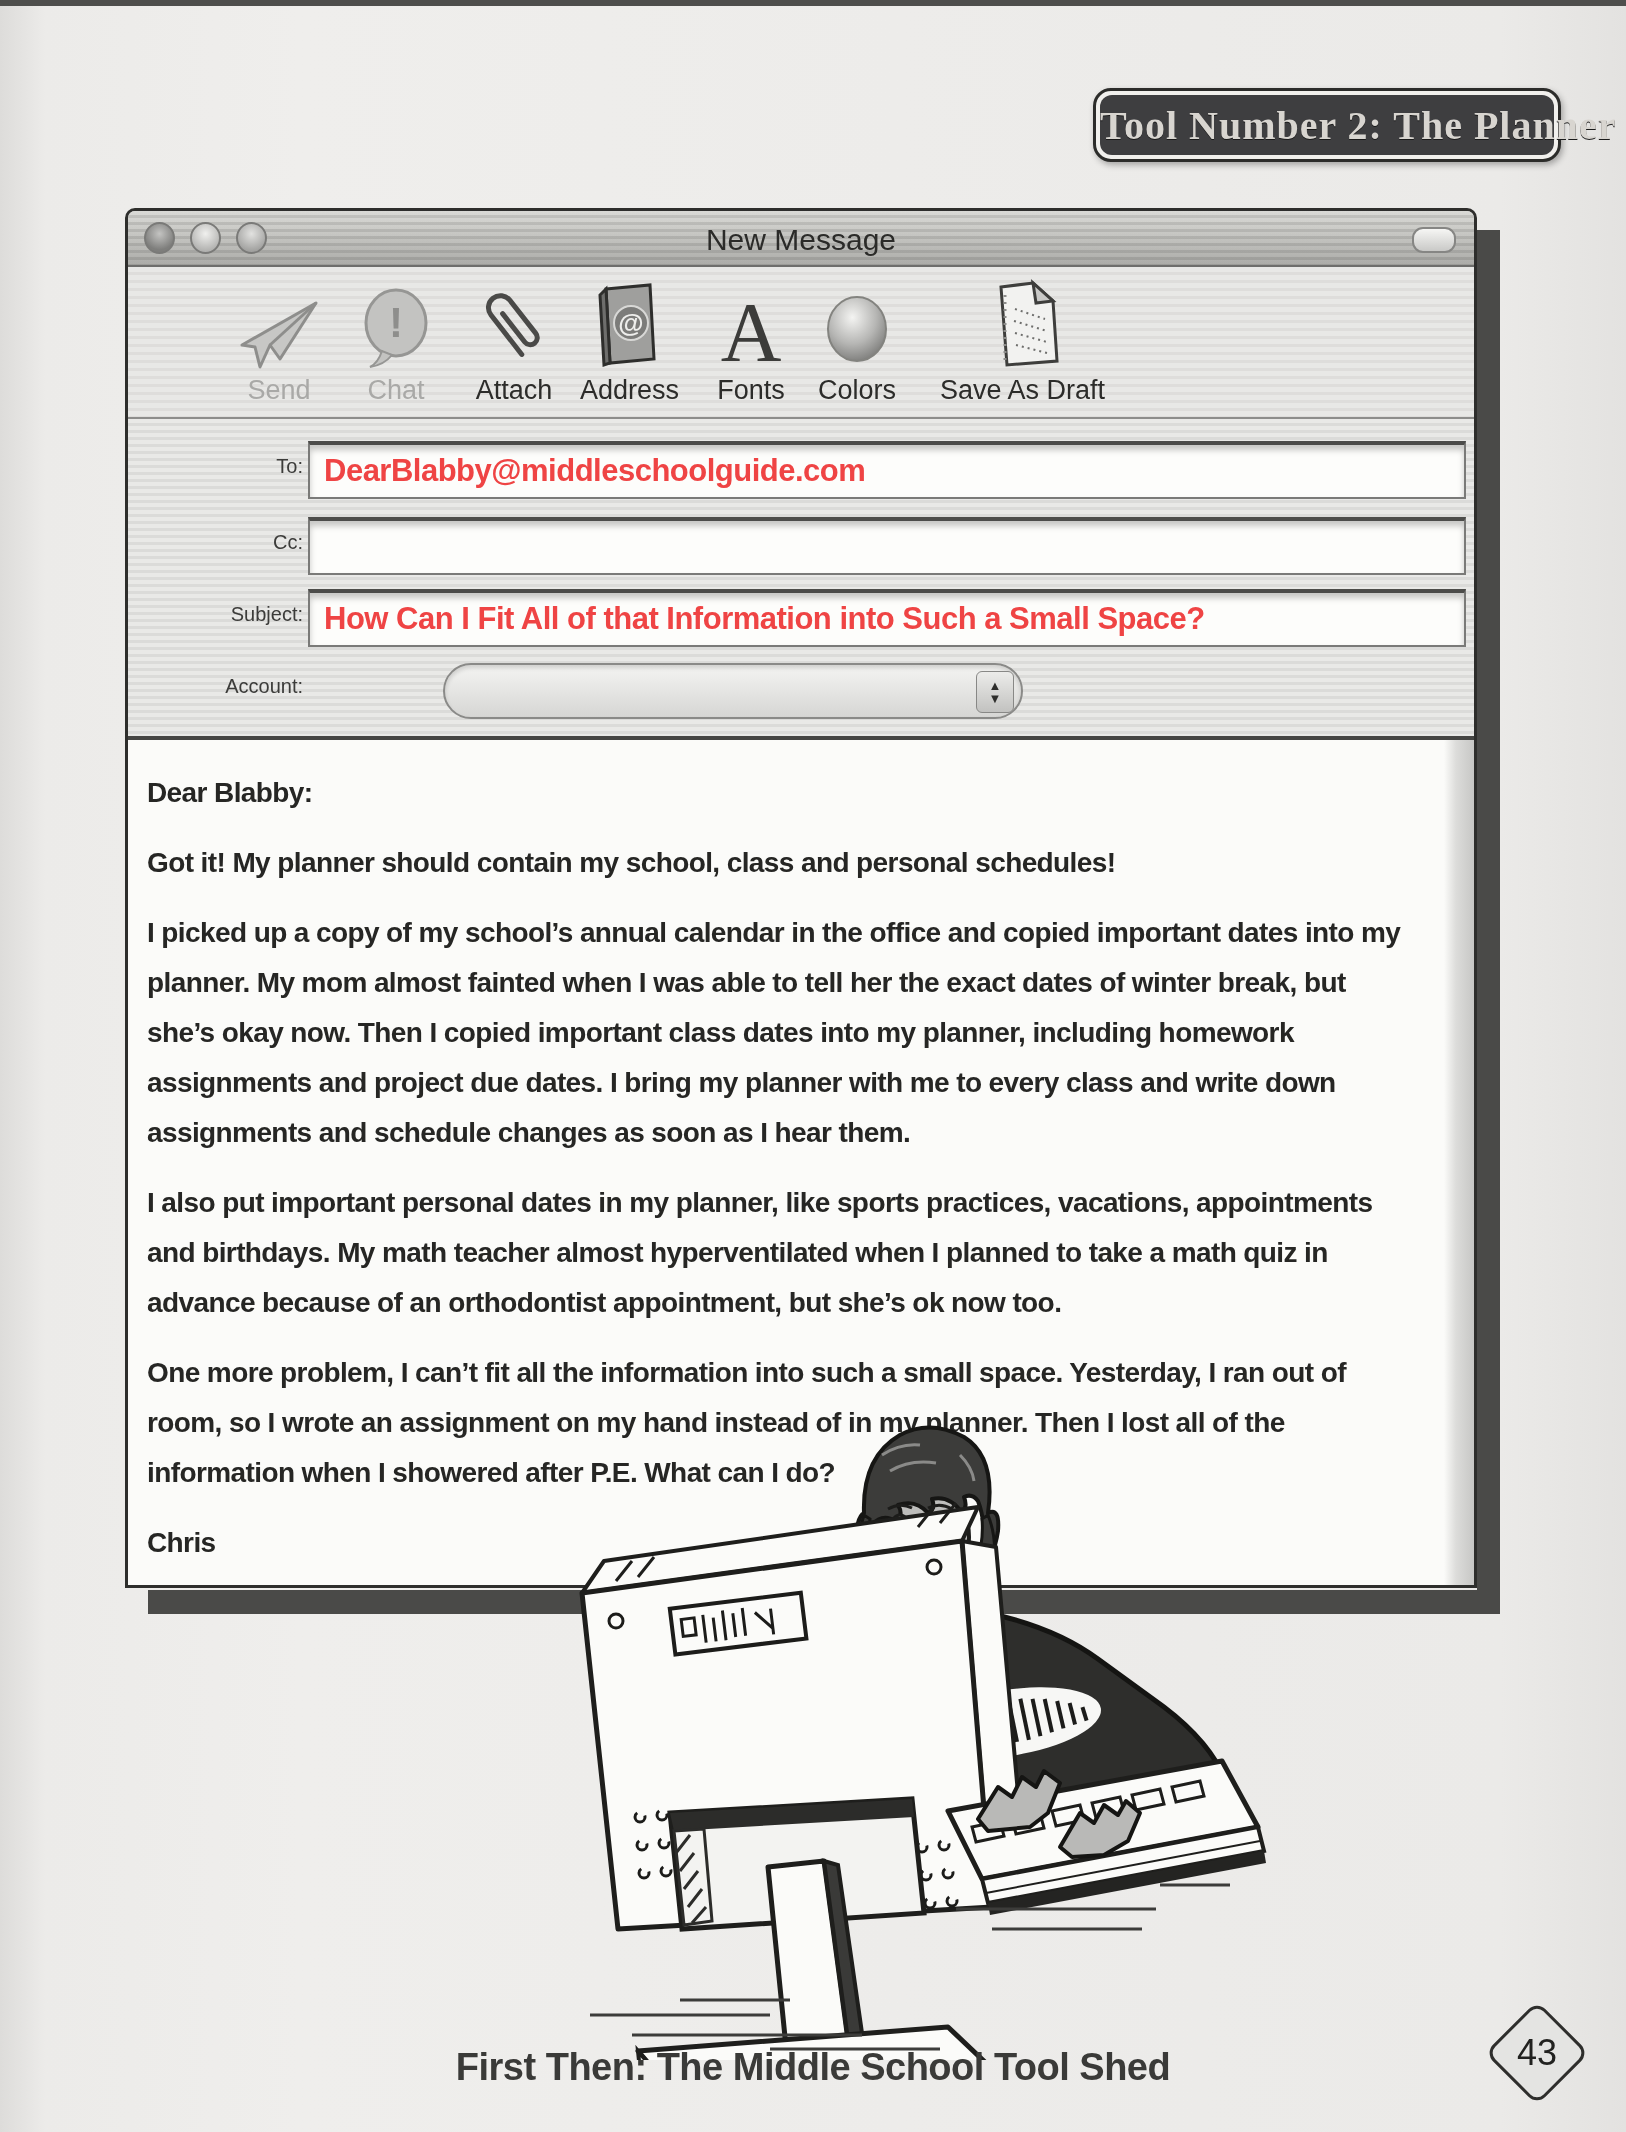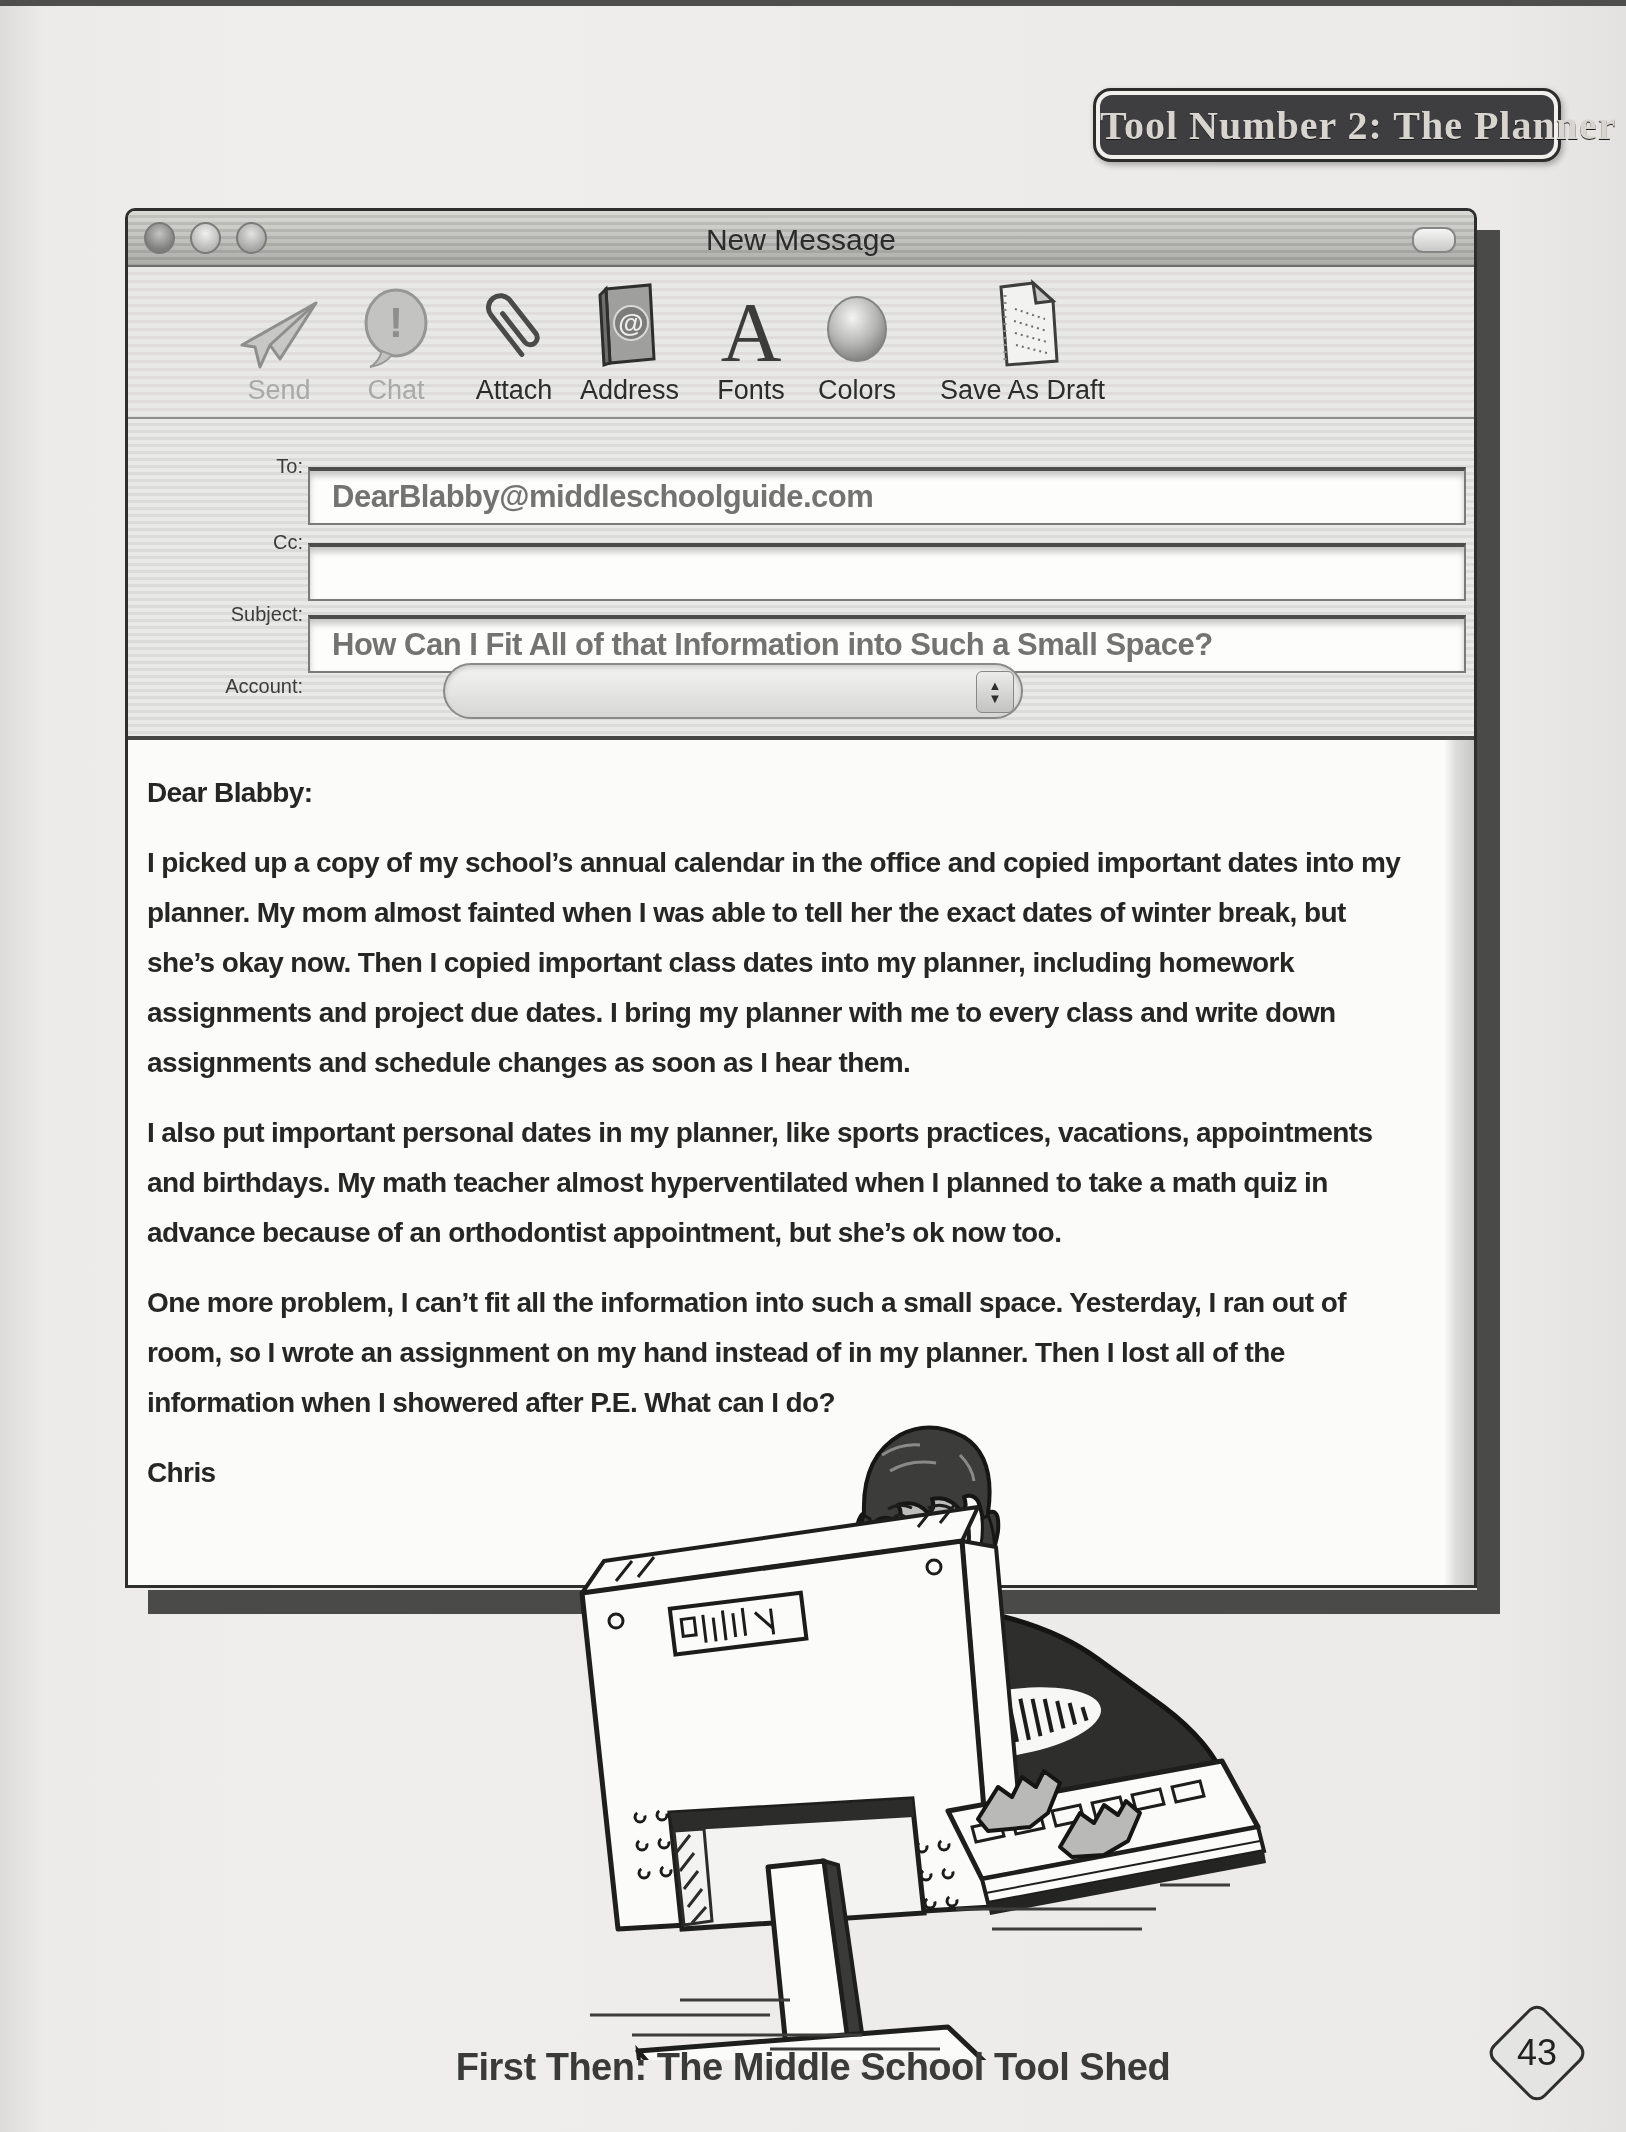--- a/index.html
+++ b/index.html
@@ -45,22 +45,22 @@
   .tool .tlabel{font-size:27px;color:#2c2c2a;white-space:nowrap;}
   .tool.dim .tlabel{color:#a9a9a7;}
 
   
   .fields{position:absolute;left:0;top:208px;width:100%;height:321px;
           background:repeating-linear-gradient(180deg,#e9e9e7 0 4px,#dbdbd9 4px 7px);}
   .flabel{position:absolute;width:160px;text-align:right;font-size:20px;color:#3c3c3a;}
   .finput{position:absolute;left:180px;width:1158px;height:58px;box-sizing:border-box;
           background:#fdfdfb;border:2px solid #7a7a78;border-top:4px solid #4c4c4a;
           box-shadow:inset 0 5px 6px rgba(0,0,0,.22);
-          font-weight:bold;font-size:31px;color:#737373;letter-spacing:-0.5px;
-          display:flex;align-items:center;padding:0 22px;white-space:nowrap;overflow:hidden;margin-top:26px;}
+          font-weight:bold;font-size:31px;color:#ef4444;letter-spacing:-0.5px;
+          display:flex;align-items:center;padding:0 14px;white-space:nowrap;overflow:hidden;}
   .acct-select{position:absolute;left:315px;top:244px;width:580px;height:56px;box-sizing:border-box;
           border:2px solid #8a8a88;border-radius:28px;background:linear-gradient(#f4f4f2,#d6d6d4);
           box-shadow:inset 0 3px 4px rgba(0,0,0,.15);}
   .stepper{position:absolute;right:7px;top:6px;width:36px;height:40px;border:1px solid #88 8886;
           border:1px solid #888886;border-radius:6px;background:linear-gradient(#ececea,#c2c2c0);
           display:flex;flex-direction:column;align-items:center;justify-content:center;line-height:1;}
   .stepper span{font-size:13px;color:#2e2e2c;}
   .fields-divider{position:absolute;left:0;top:317px;width:100%;height:4px;background:#454543;}
 
   
@@ -214,20 +214,21 @@
           <span>▼</span>
         </div>
       </div>
       <div class="fields-divider"></div>
     </div>
 
     <div class="mailbody">
       <div class="frame-strip"></div>
       <div class="lettertext">
         <p>Dear Blabby:</p>
+        <p>Got it! My planner should contain my school, class and personal schedules!</p>
         <p>I picked up a copy of my school’s annual calendar in the office and copied important dates into my planner. My mom almost fainted when I was able to tell her the exact dates of winter break, but she’s okay now. Then I copied important class dates into my planner, including homework assignments and project due dates. I bring my planner with me to every class and write down assignments and schedule changes as soon as I hear them.</p>
         <p>I also put important personal dates in my planner, like sports practices, vacations, appointments and birthdays. My math teacher almost hyperventilated when I planned to take a math quiz in advance because of an orthodontist appointment, but she’s ok now too.</p>
         <p>One more problem, I can’t fit all the information into such a small space. Yesterday, I ran out of room, so I wrote an assignment on my hand instead of in my planner. Then I lost all of the information when I showered after P.E. What can I do?</p>
         <p>Chris</p>
       </div>
     </div>
   </div>
 
   <svg class="illustration" viewBox="0 0 800 645">
 

